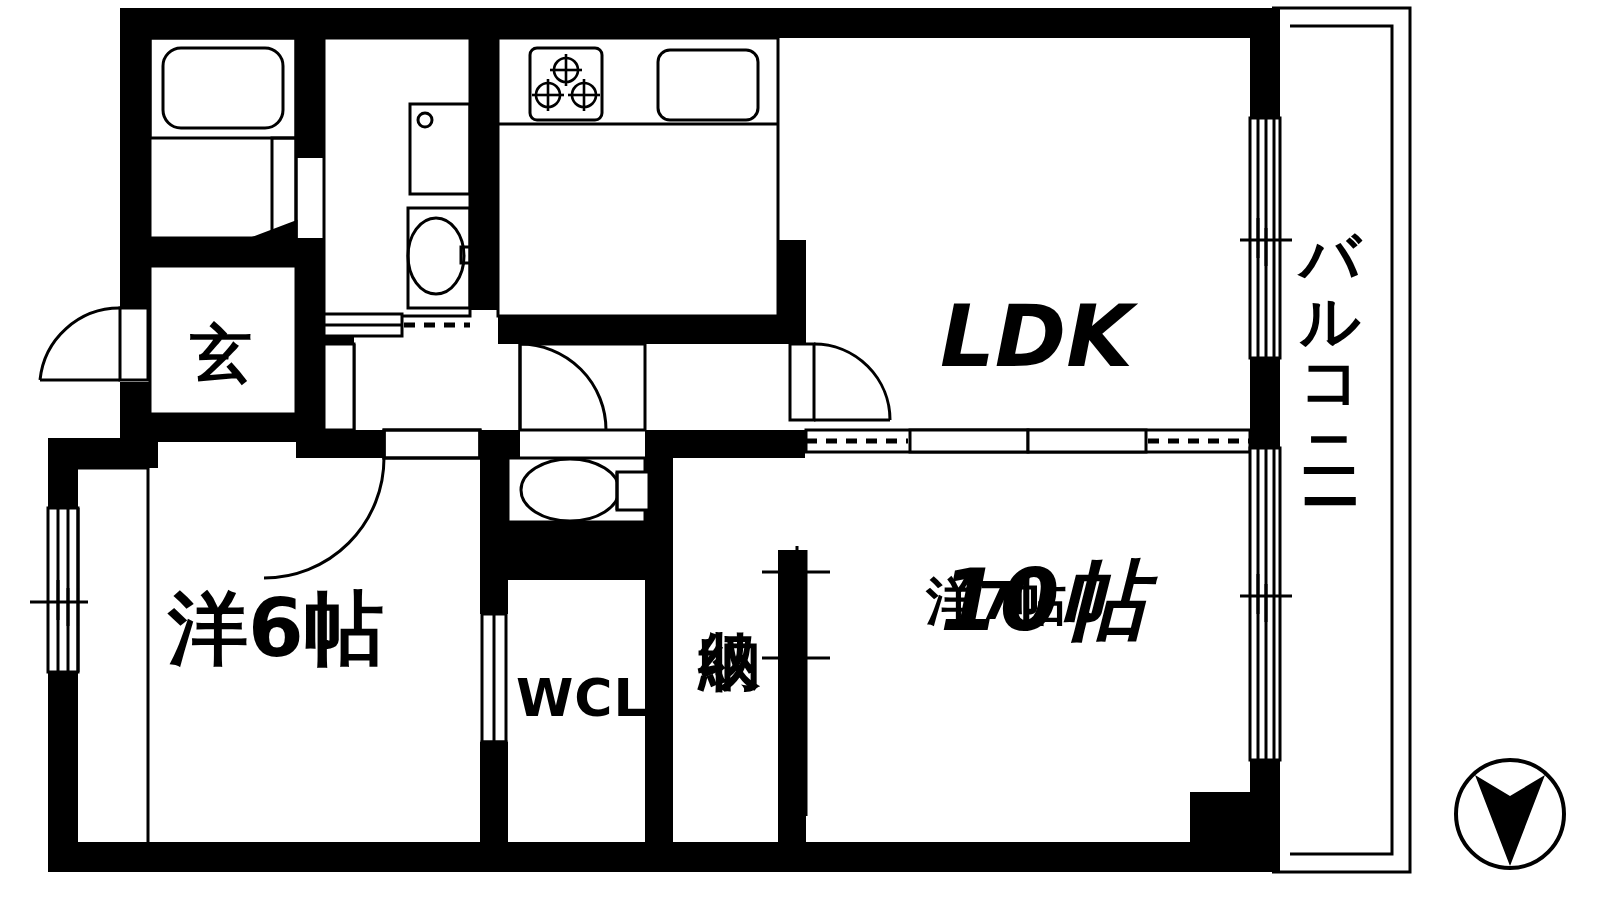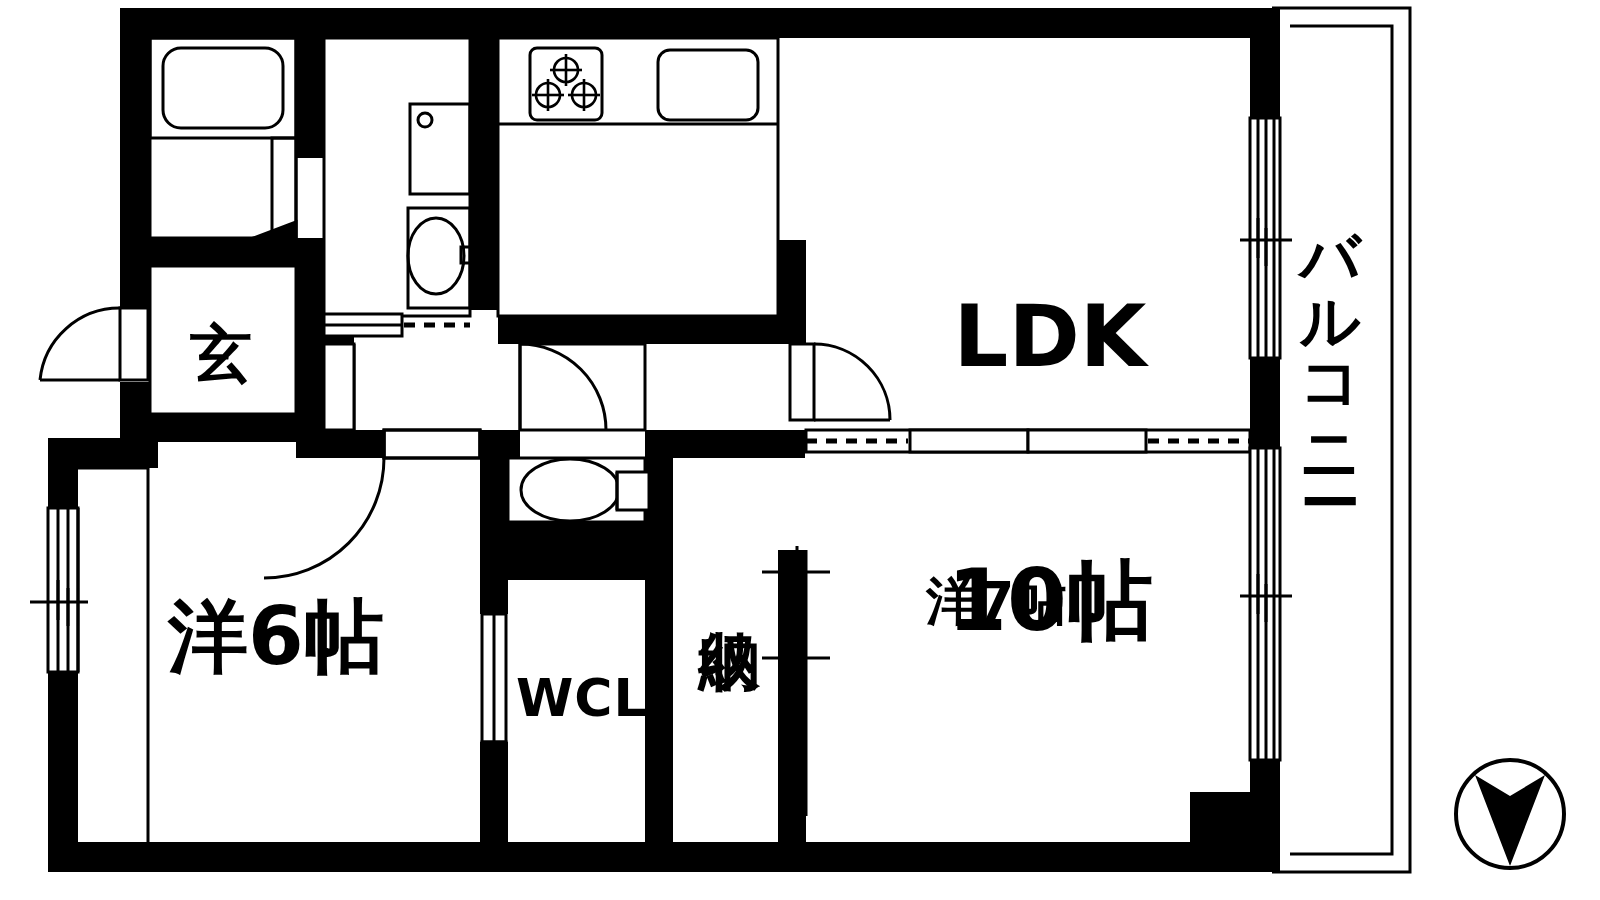--- a/index.html
+++ b/index.html
@@ -291,26 +291,26 @@
       <line x1="1266" y1="584" x2="1266" y2="622"></line>
     </g>
 
     <g>
       <circle cx="1510" cy="814" r="54" fill="#ffffff" stroke="#000000" stroke-width="4"></circle>
       <path d="M 1475 775 L 1510 796 L 1545 775 L 1510 866 Z" fill="#000000" stroke="none"></path>
     </g>
 
   </svg>
 
-  <div class="room-label" style="left:940px; top:118px; font-size:86px; text-align:center; width:220px;">
+  <div class="room-label" style="left:940px; top:118px; font-size:86px; text-align:left; width:220px;font-style:italic;">
     <div>LDK</div>
     <div style="">10帖</div>
   </div>
 
-  <div class="room-label" style="left:168px; top:588px; font-size:80px;margin-top:8px;">洋6帖</div>
+  <div class="room-label" style="left:168px; top:588px; font-size:80px;">洋6帖</div>
 
   <div class="room-label" style="left:926px; top:575px; font-size:52px;">洋7帖</div>
 
   <div class="room-label" style="left:516px; top:672px; font-size:52px; letter-spacing:1px;">WCL</div>
 
   <div class="room-label vert-label" style="left:698px; top:580px; font-size:62px;">収納</div>
 
   <div class="room-label" style="left:190px; top:322px; font-size:62px;">玄</div>
 
   <div class="room-label vert-label" style="left:1300px; top:190px; font-size:60px;">バルコニー</div>

